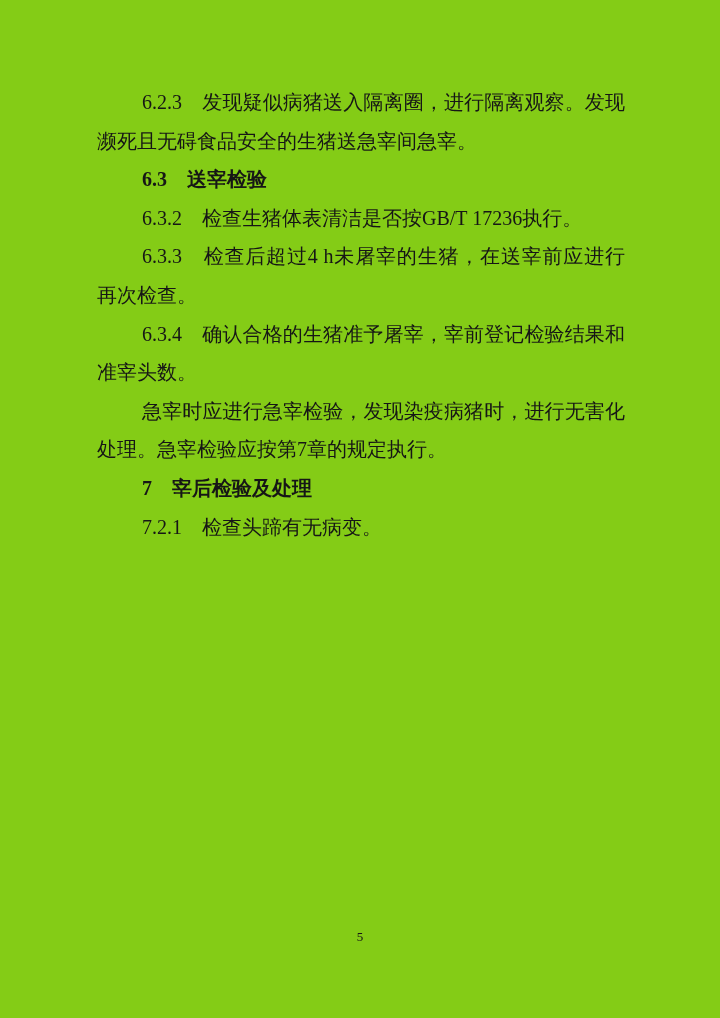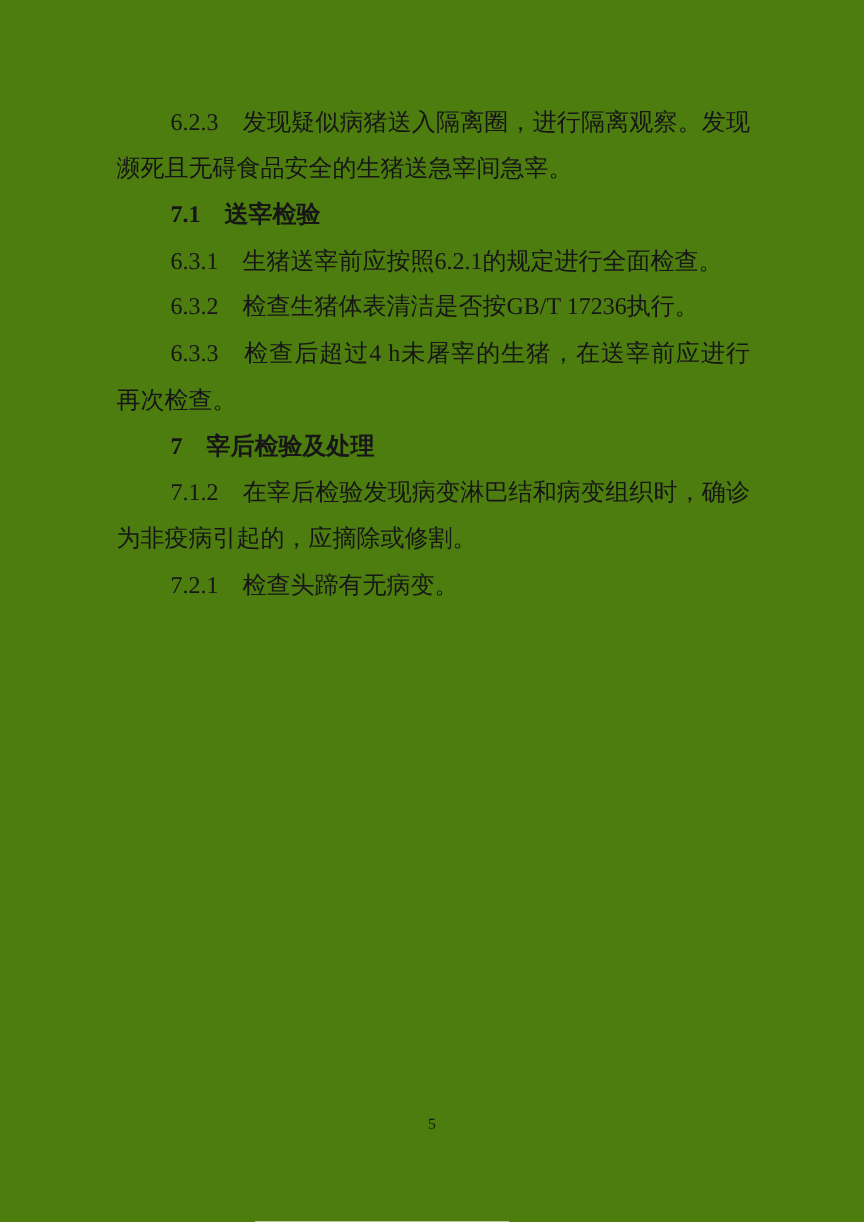--- a/index.html
+++ b/index.html
@@ -4,21 +4,21 @@
 <style>
   html, body {
     margin: 0;
     padding: 0;
     background: #ffffff;
   }
   .page {
     position: relative;
     width: 720px;
     height: 1018px;
-    background: #4d7c0f;
+    background: #84cc16;
     overflow: hidden;
     font-family: "Liberation Serif", "DejaVu Serif", serif;
     color: #161616;
   }
   .doc-body {
     position: absolute;
     left: 97px;
     top: 83px;
     width: 528px;
   }
@@ -46,22 +46,22 @@
     line-height: 18px;
     color: #161616;
   }
 </style>
 </head>
 <body>
 
 <div class="page">
   <div class="doc-body">
       <p class="body">6.2.3　发现疑似病猪送入隔离圈，进行隔离观察。发现濒死且无碍食品安全的生猪送急宰间急宰。</p>
-      <p class="heading">7.1　送宰检验</p>
-      <p class="body">6.3.1　生猪送宰前应按照6.2.1的规定进行全面检查。</p>
+      <p class="heading">6.3　送宰检验</p>
       <p class="body">6.3.2　检查生猪体表清洁是否按GB/T 17236执行。</p>
       <p class="body">6.3.3　检查后超过4 h未屠宰的生猪，在送宰前应进行再次检查。</p>
+      <p class="body">6.3.4　确认合格的生猪准予屠宰，宰前登记检验结果和准宰头数。</p>
+      <p class="body">急宰时应进行急宰检验，发现染疫病猪时，进行无害化处理。急宰检验应按第7章的规定执行。</p>
       <p class="heading">7　宰后检验及处理</p>
-      <p class="body">7.1.2　在宰后检验发现病变淋巴结和病变组织时，确诊为非疫病引起的，应摘除或修割。</p>
       <p class="body">7.2.1　检查头蹄有无病变。</p>
     </div>
   <div class="page-number">5</div>
 </div>
 
 </body></html>

